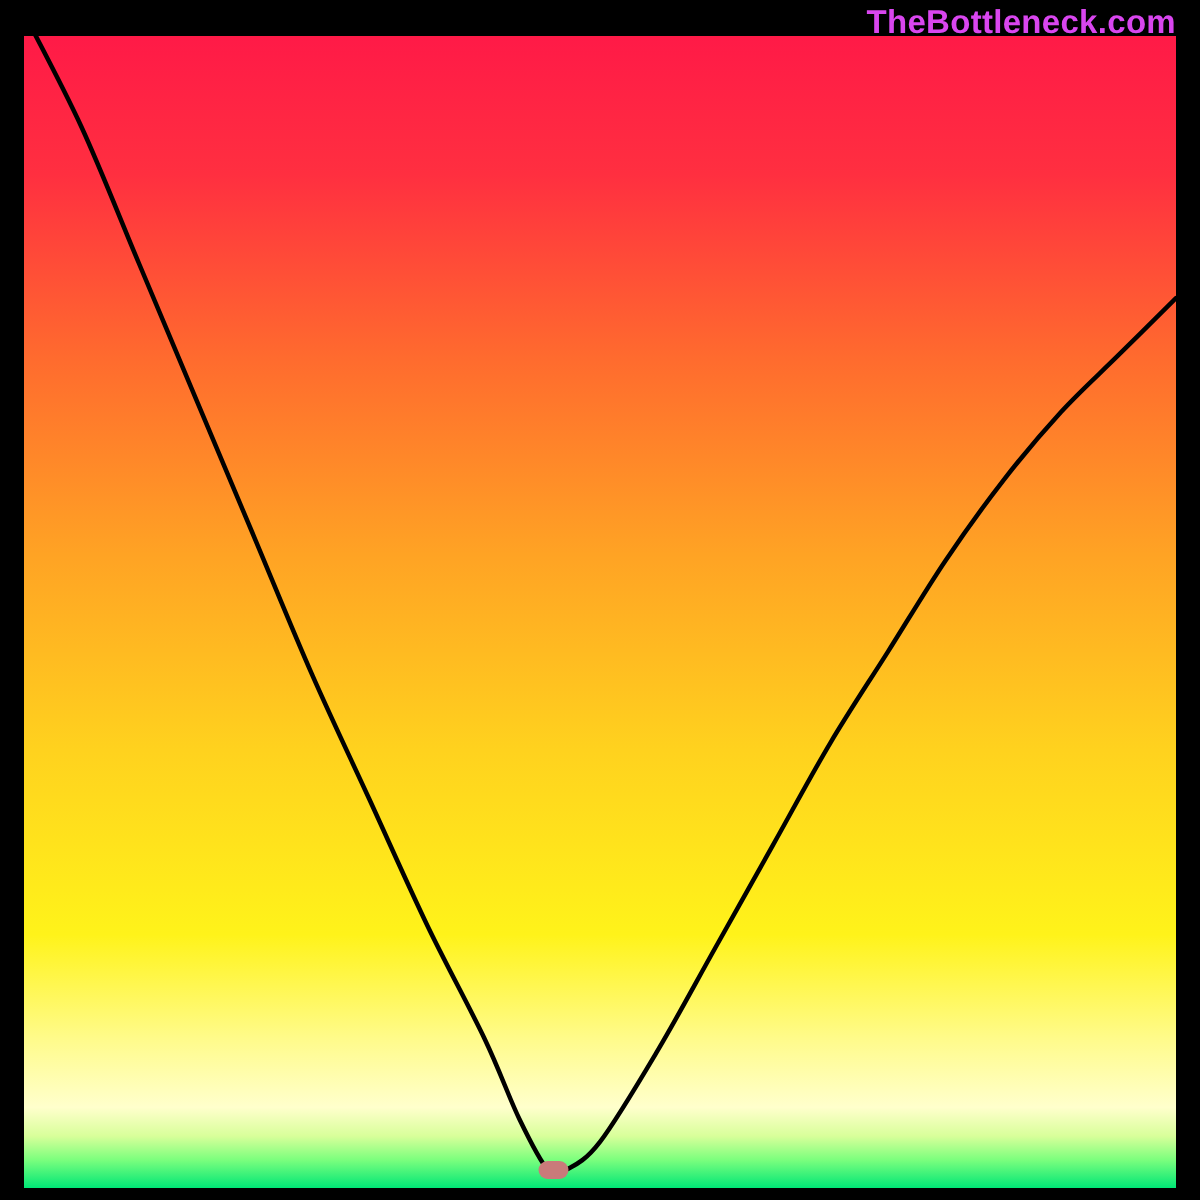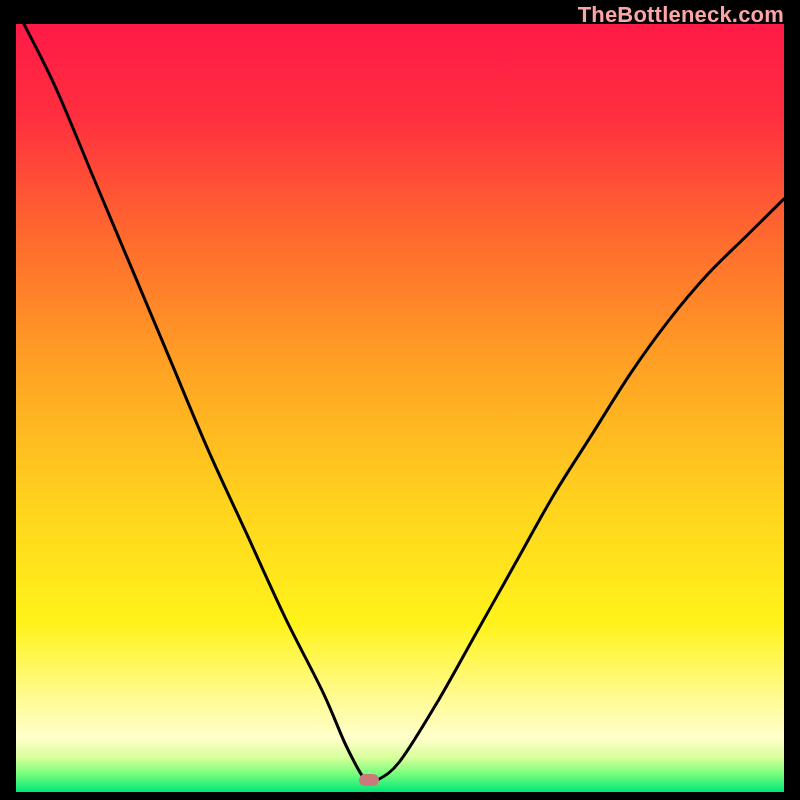--- a/index.html
+++ b/index.html
@@ -8,21 +8,21 @@
     width: 800px;
     height: 800px;
     background: #000;
     font-family: Arial, Helvetica, sans-serif;
     overflow: hidden;
   }
   .watermark {
     position: absolute;
     top: 2px;
     right: 16px;
-    color: #fca5a5;
+    color: #d946ef;
     font-size: 22px;
     font-weight: 600;
     letter-spacing: 0.2px;
     z-index: 20;
     user-select: none;
   }
   .frame {
     position: absolute;
     left: 16px;
     top: 24px;

